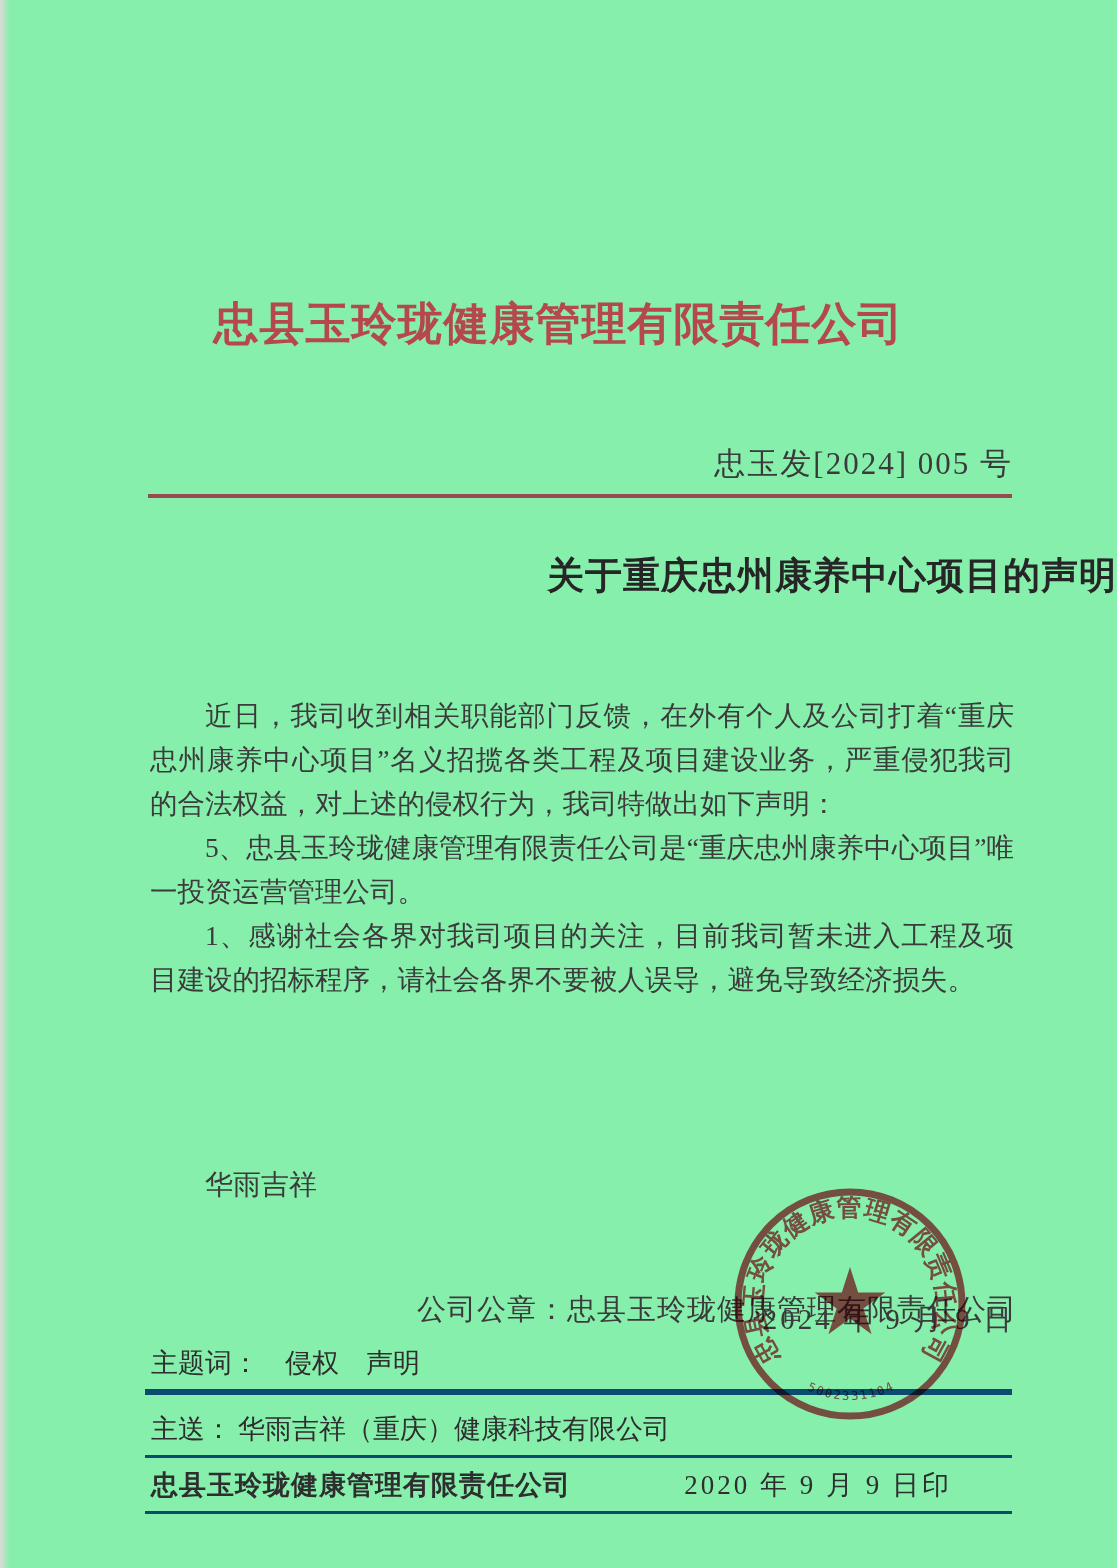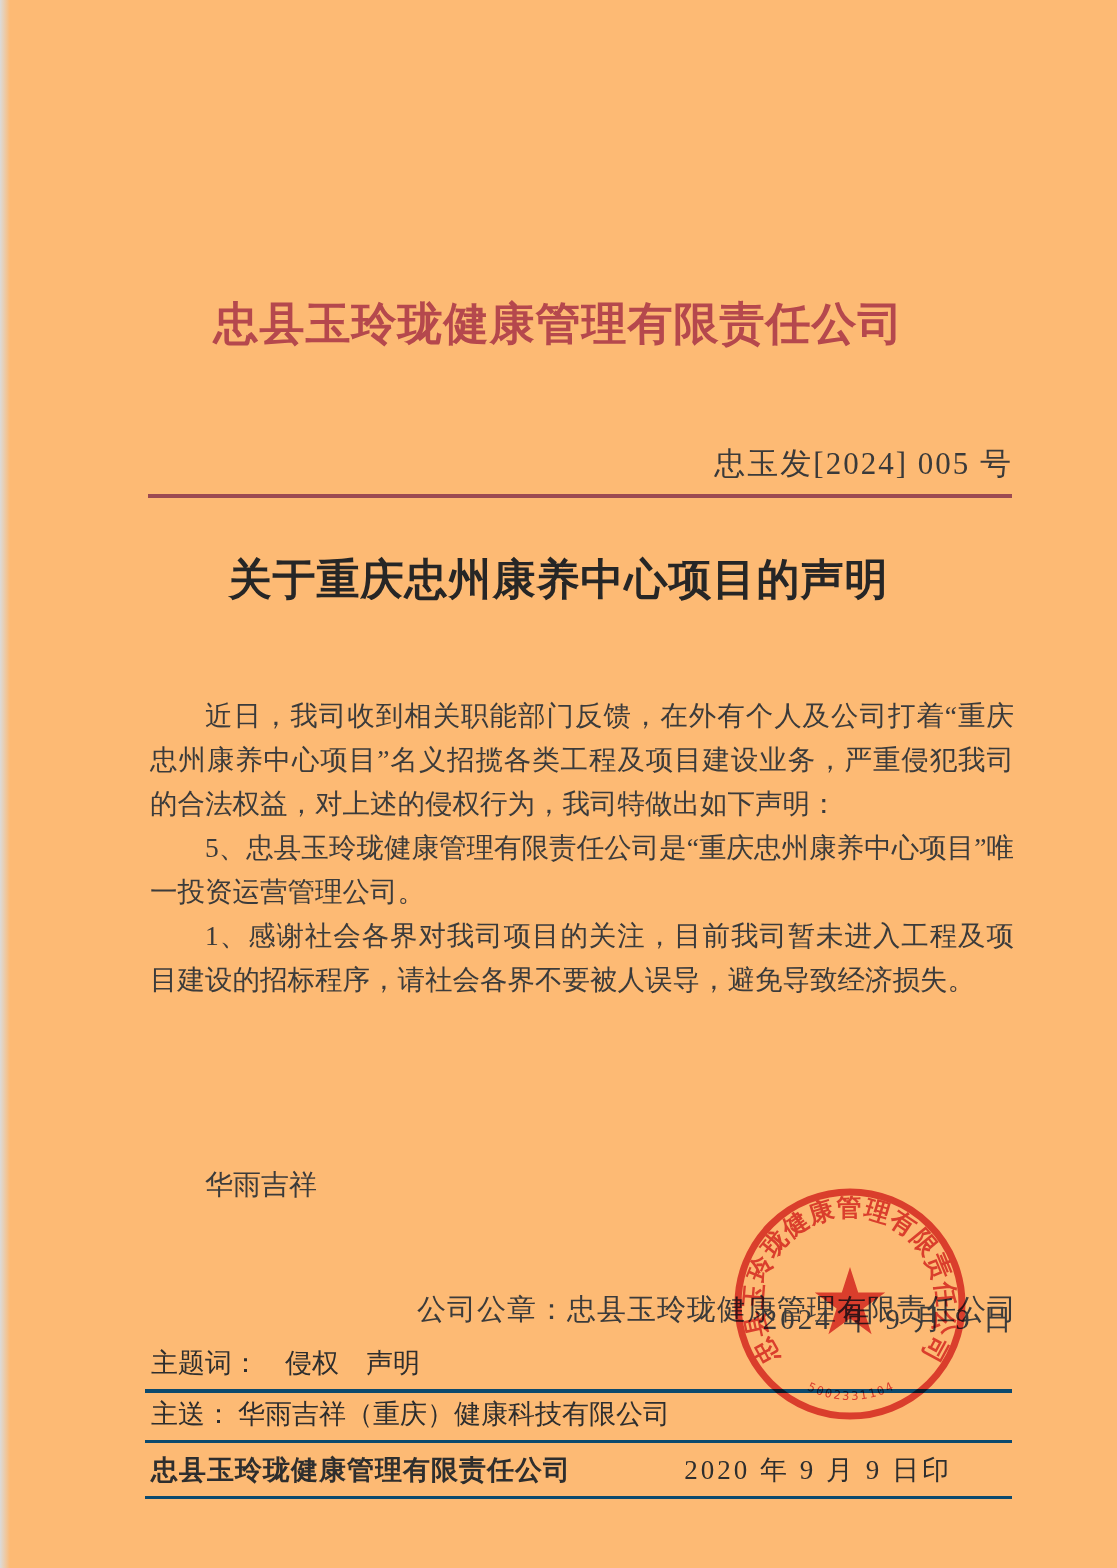--- a/index.html
+++ b/index.html
@@ -1,21 +1,21 @@
 <!DOCTYPE html>
 <html><head>
 <meta charset="utf-8">
 <style>
   html, body { margin: 0; padding: 0; background: #e9e8e6; }
   .page {
     position: relative;
     width: 1117px;
     height: 1568px;
     margin: 0 auto;
-    background: #fdba74;
+    background: #86efac;
     overflow: hidden;
     font-family: "Liberation Serif", "DejaVu Serif", serif;
     color: #383838;
   }
   .page::before {
     content: '';
     position: absolute; left: 0; top: 0; bottom: 0; width: 10px;
     background: linear-gradient(90deg, #dcdbd9, rgba(220,219,217,0));
     pointer-events: none;
   }
@@ -28,22 +28,22 @@
   .doc-number {
     position: absolute; top: 443px; right: 104px;
     font-size: 31px; letter-spacing: 2px; color: #3a3a3a;
   }
   .red-rule {
     position: absolute; top: 494px; left: 148px; width: 864px; height: 4px;
     background: #9c4a52;
   }
   .doc-title {
     position: absolute; top: 551px; left: 0; width: 100%;
-    text-align: center;
-    font-size: 43px; font-weight: bold; letter-spacing: 1px;
+    text-align: right;
+    font-size: 37px; font-weight: bold; letter-spacing: 1px;
     color: #262626;
     font-family: Liberation Serif, serif;
   }
   .body-text {
     position: absolute; top: 666px; left: 150px; width: 864px;
     font-size: 27.5px; line-height: 44px;
     text-align: justify;
     color: #3b3b3b;
     margin-top: 28px;
   }
@@ -70,23 +70,23 @@
     mix-blend-mode: multiply;
   }
   .footer {
     position: absolute; left: 145px; top: 1341px; width: 867px;
     font-size: 27px; color: #2e2e2e;
     z-index: 2;
   }
   .footer-row {
     box-sizing: border-box;
     padding: 4px 6px 8px 6px;
-    border-bottom: 4px solid #0c4a6e;
+    border-bottom: 6px solid #0c4a6e;
   }
-  .footer-row.cc { padding-top: 3px; border-bottom-width: 3px; }
+  .footer-row.cc { padding-top: 16px; border-bottom-width: 3px; }
   .footer-row.issuer {
     display: flex; justify-content: space-between; align-items: baseline;
     padding-top: 9px; border-bottom-width: 3px;
   }
   .issuer-name { font-weight: bold; letter-spacing: 1px; }
   .print-date { letter-spacing: 3px; padding-right: 54px; }
   .subject-terms { margin-left: 26px; white-space: pre; }
   .cc-value { margin-left: 6px; }
 </style>
 </head>

